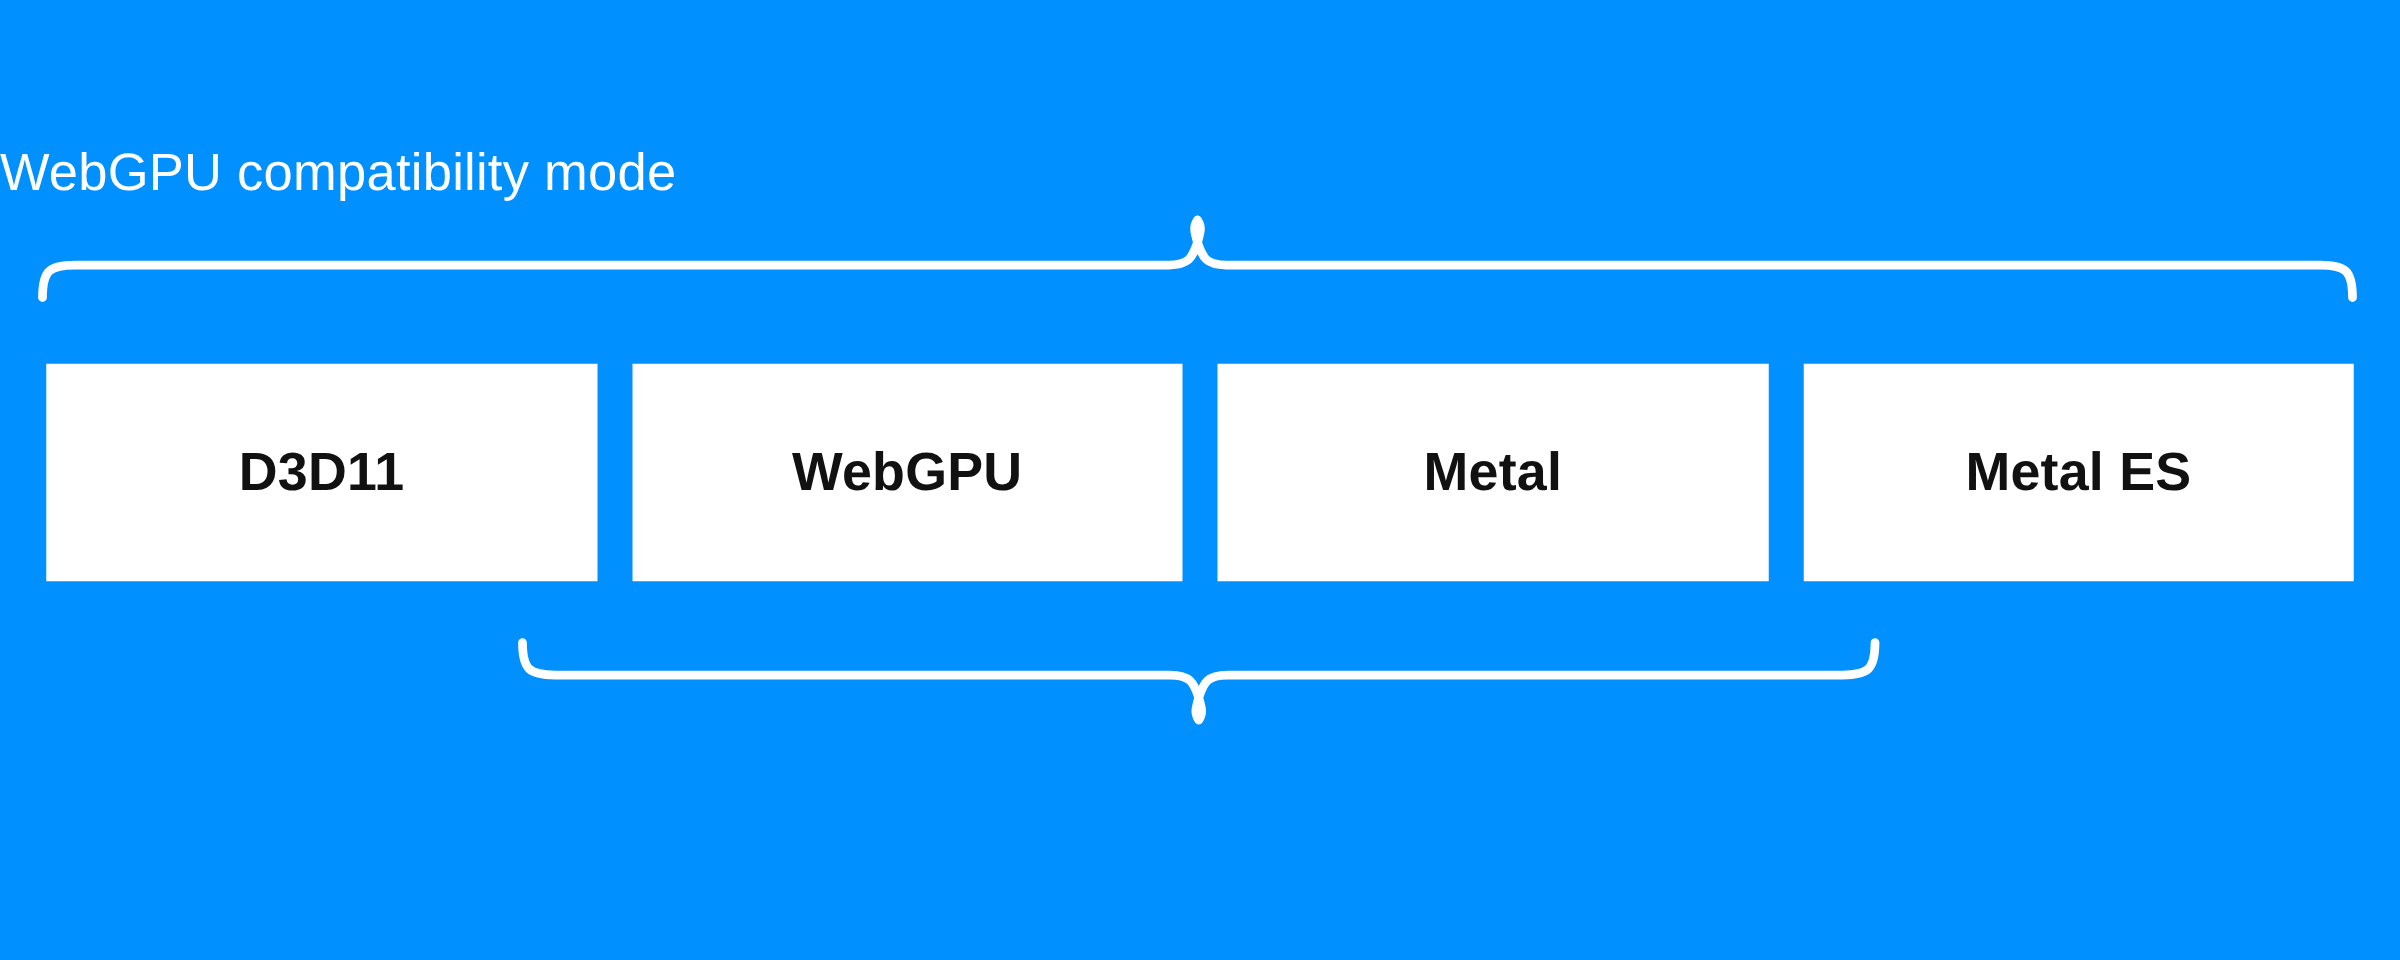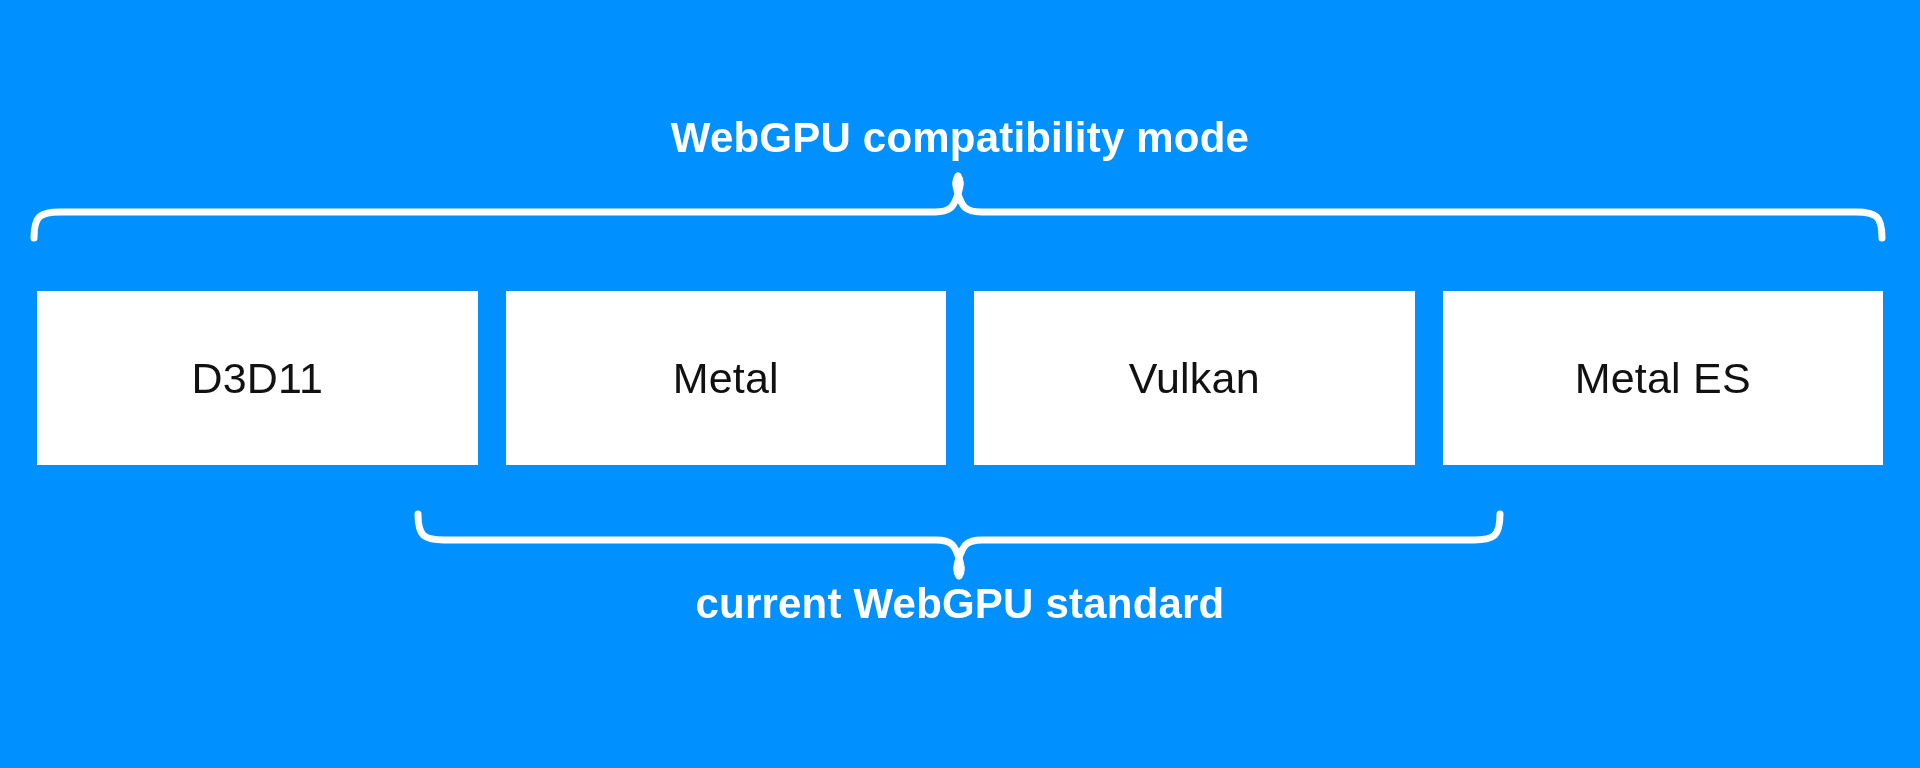--- a/index.html
+++ b/index.html
@@ -18,24 +18,23 @@
     height: 768px;
     background: #0090ff;
   }
 
   
   .brace-label {
     position: absolute;
     color: #ffffff;
     font-family: "Liberation Sans", sans-serif;
     font-size: 42px;
-    font-weight: 700;
+    font-weight: 400;
     letter-spacing: 0.2px;
     white-space: nowrap;
-    text-align: center;
     line-height: 1;
   }
   #top-label {
     left: 0;
     width: 1920px;
     top: 117px;
   }
   #bottom-label {
     left: 0;
     width: 1920px;
@@ -80,21 +79,21 @@
     flex: 1 1 0;
     background: #ffffff;
     display: flex;
     align-items: center;
     justify-content: center;
   }
   .api-box-label {
     color: #111111;
     font-family: "Liberation Sans", sans-serif;
     font-size: 43px;
-    font-weight: 400;
+    font-weight: 700;
     letter-spacing: 0.2px;
     line-height: 1;
     white-space: nowrap;
   }
 </style>
 </head>
 <body>
 
 <div id="diagram">
 
@@ -111,38 +110,37 @@
              C 932 36, 935 42, 951 42
              L 1826 42
              C 1846 42, 1852 46, 1852 68"></path>
   </svg>
 
   <div id="boxes-row">
     <div class="api-box">
       <span class="api-box-label">D3D11</span>
     </div>
     <div class="api-box">
-      <span class="api-box-label">Metal</span>
+      <span class="api-box-label">WebGPU</span>
     </div>
     <div class="api-box">
-      <span class="api-box-label">Vulkan</span>
+      <span class="api-box-label">Metal</span>
     </div>
     <div class="api-box">
       <span class="api-box-label">Metal ES</span>
     </div>
   </div>
 
   <svg class="brace-svg" id="bottom-brace-svg" width="1090" height="70" viewBox="0 0 1090 70">
     <path class="brace-path" d="M 4 6
              C 4 28, 10 32, 30 32
              L 522 32
              C 538 32, 541 38, 545 50
              C 547 58, 549 62, 545 68
              M 545 68
              C 541 62, 543 58, 545 50
              C 549 38, 552 32, 568 32
              L 1060 32
              C 1080 32, 1086 28, 1086 6"></path>
   </svg>
 
-  <div class="brace-label" id="bottom-label">current WebGPU standard</div>
 
 </div>
 
 </body></html>

